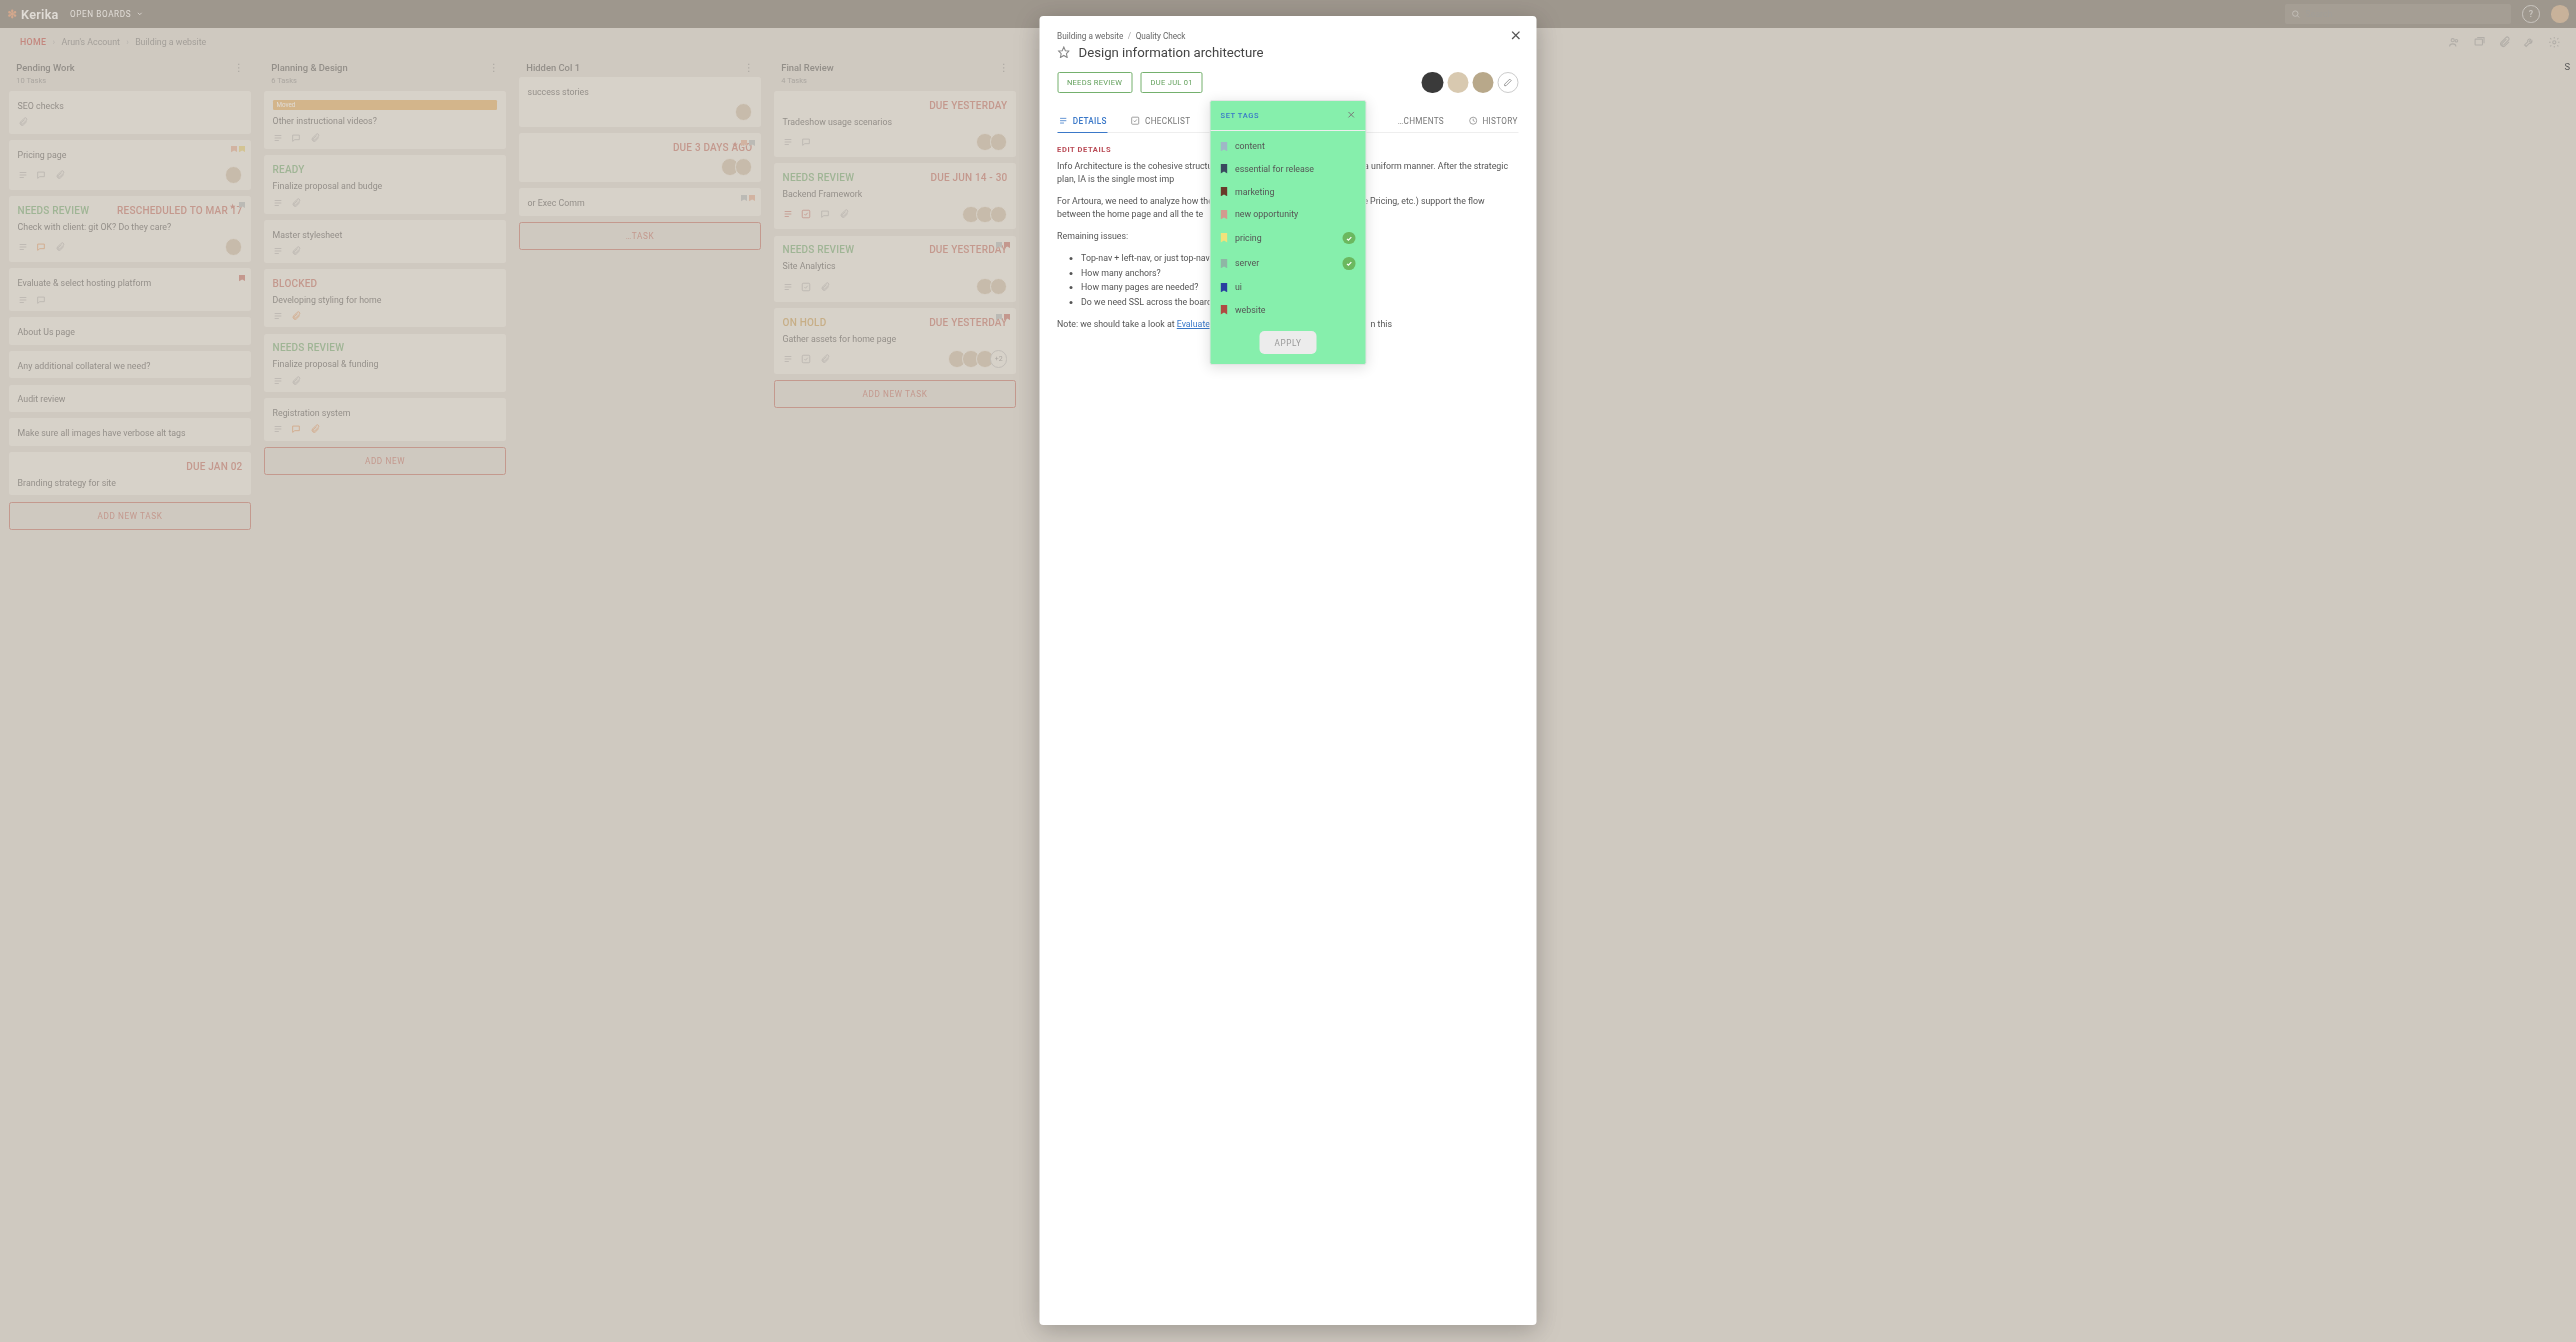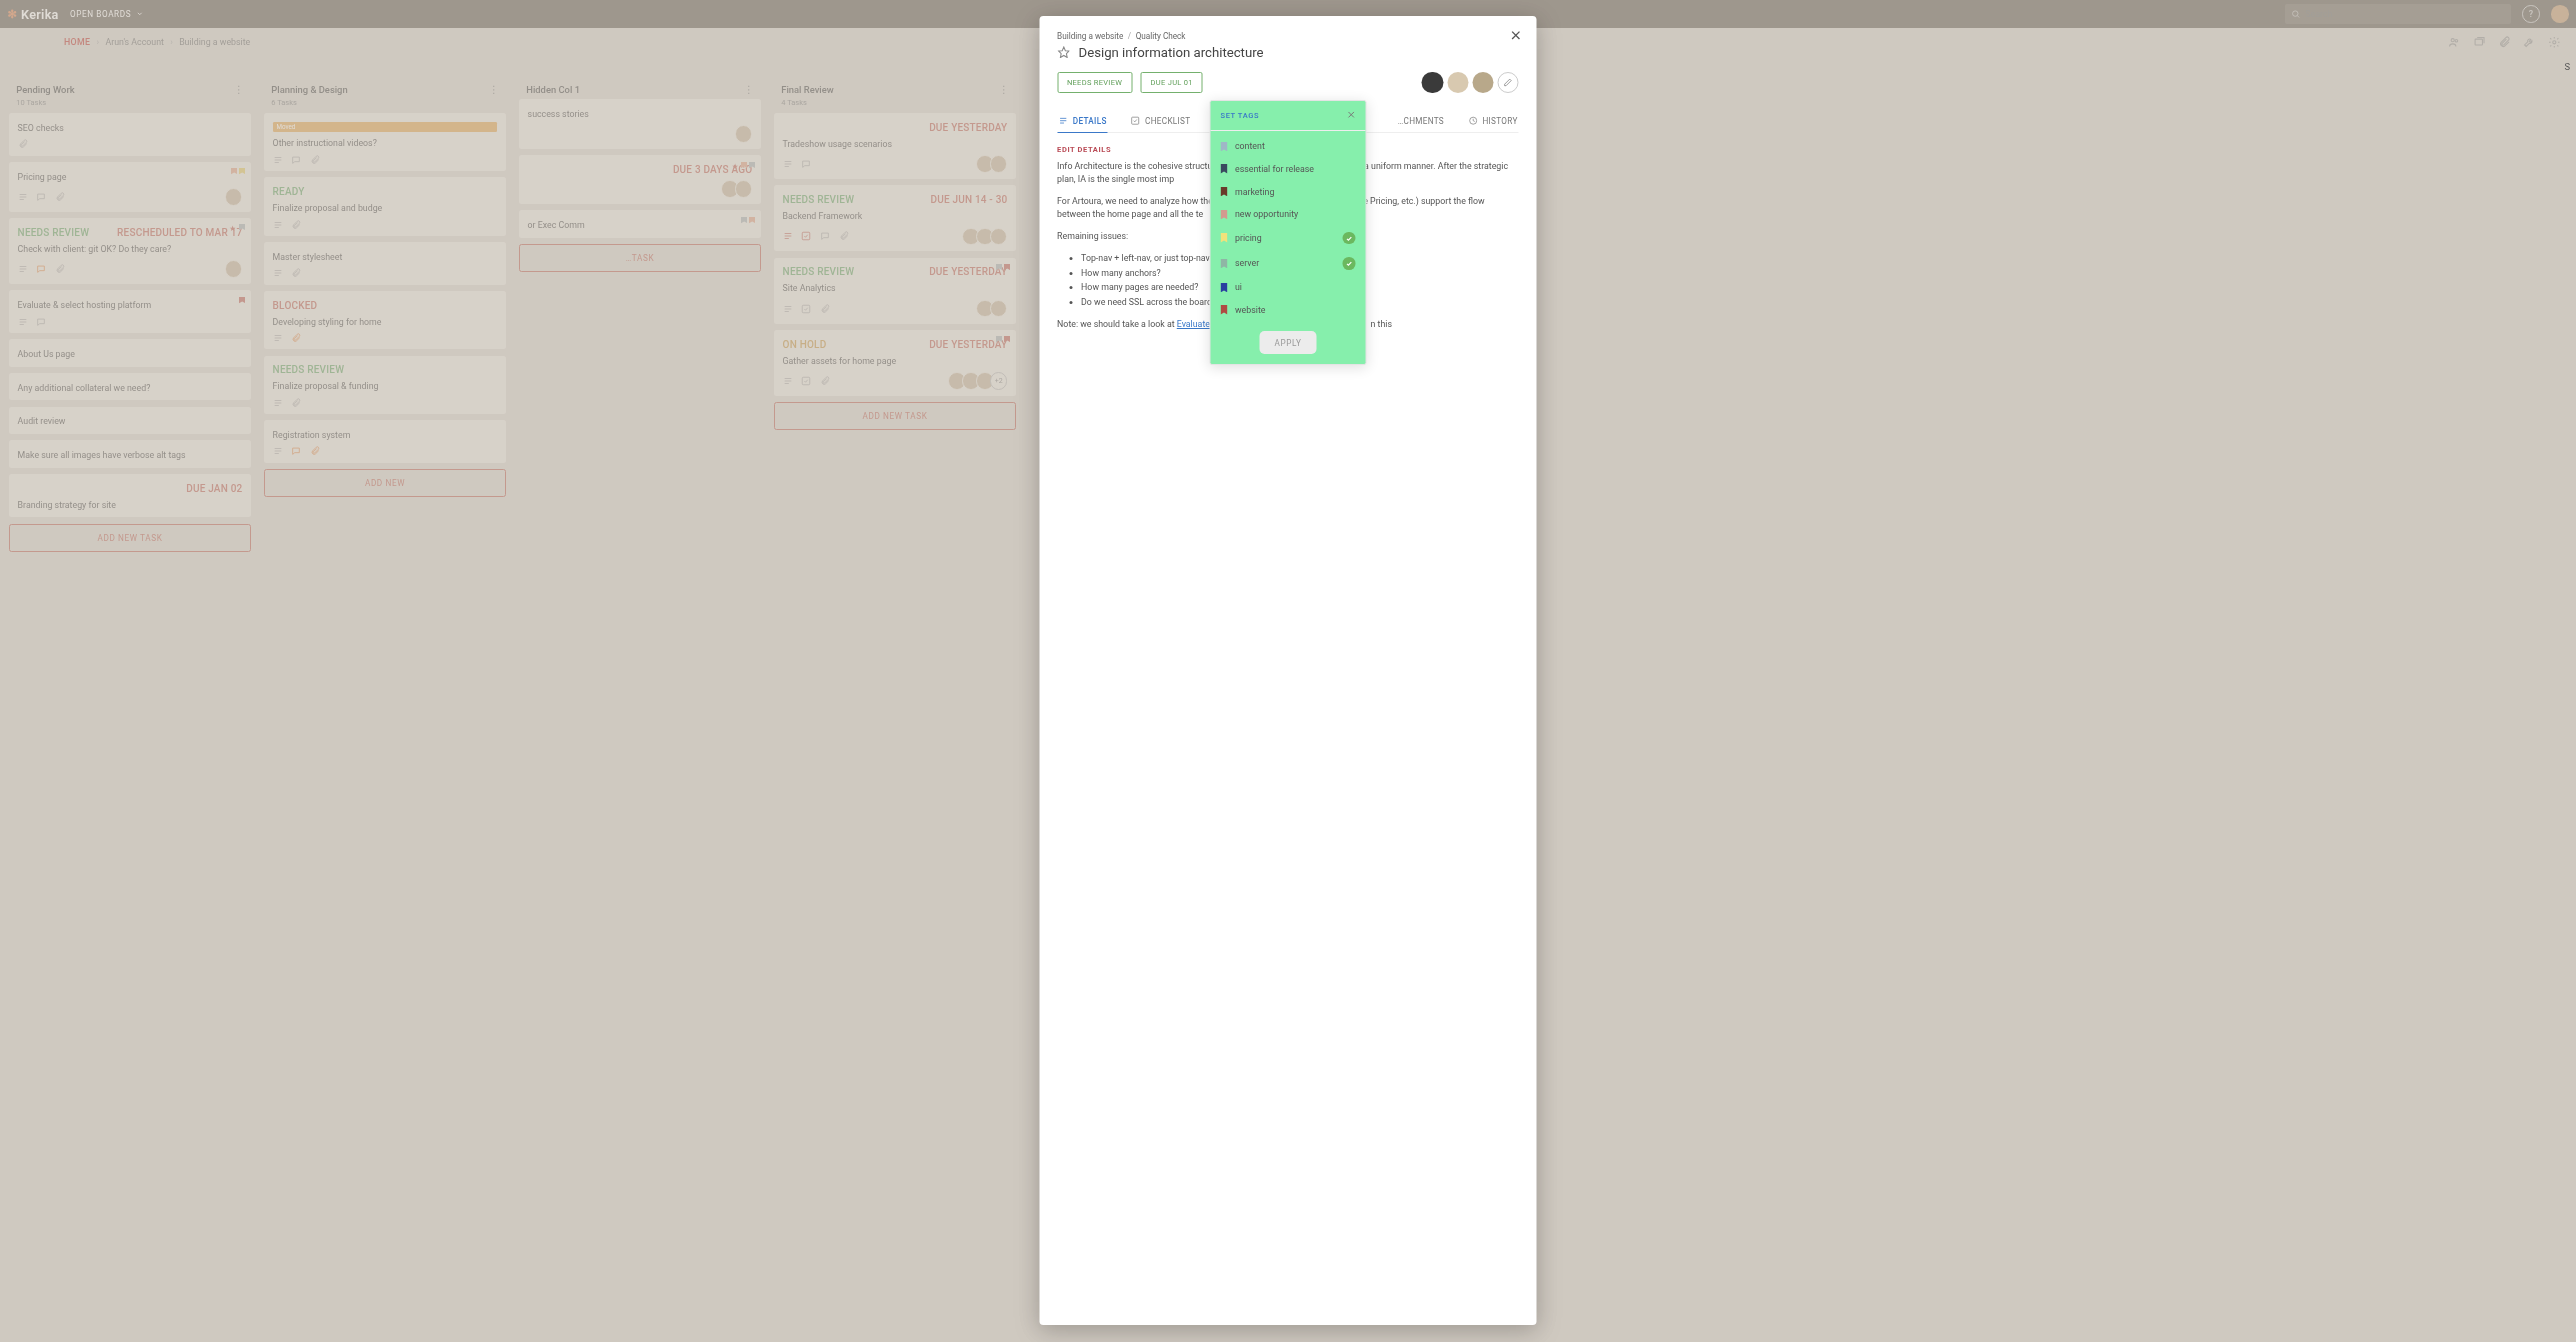--- a/index.html
+++ b/index.html
@@ -13,32 +13,32 @@
 .open-boards svg{opacity:.9}
 .spacer { flex: 1; }
 .search { background: #7d766e; height: 20px; border-radius: 1.9px; width: 226px; display:flex; align-items:center; padding:0 6.3px; gap:5px; color:#ddd;}
 .search input { background:transparent; border:none; outline:none; color:#eee; font-size:8.8px; width:100%;}
 .help-icon, .avatar-top { width:17.6px; height:17.6px; border-radius:50%; display:flex;align-items:center;justify-content:center; }
 .help-icon{border:1.3px solid #ccc; color:#ccc; font-size:8.8px; font-weight:600;}
 .avatar-top{background:#c9a37a;}
 
 
 .crumb-row { height: 28px; display:flex; align-items:center; padding:0 15px 0 20px; font-size:8.8px; color:#777; gap:6.3px;}
-.crumb-home { color:#c0443e; font-weight:500; letter-spacing:0.3px;margin-left:44px;}
+.crumb-home { color:#c0443e; font-weight:500; letter-spacing:0.3px;}
 .crumb-sep{color:#aaa;}
 .crumb-row .right-tools { margin-left:auto; display:flex; gap:12.6px; color:#999; }
 .right-tools svg{display:block}
 
 
 .scrim { position:fixed; inset:0; background:rgba(199,191,181,.55); pointer-events:none; }
 
 
 .board { display:flex; gap:10px; padding: 0 7.5px; height: calc(100vh - 55px); overflow:hidden; }
 .col { width: 245px; min-width:245px; display:flex; flex-direction:column; }
-.col-head { padding: 6.3px 8.8px 2.5px; display:flex; align-items:center;margin-top:22px;}
+.col-head { padding: 6.3px 8.8px 2.5px; display:flex; align-items:center;}
 .col-title { font-size:9.4px; font-weight:500; color:#555;}
 .col-sub { font-size:7.5px; color:#888; padding:0 8.8px 5px;}
 .col-menu { margin-left:auto; color:#888; cursor:pointer;}
 .col-body { display:flex; flex-direction:column; gap:6.3px; padding:1.3px 1.3px 7.5px; overflow-y:auto;}
 .card { background:#ece8e2; border-radius:2.5px; padding:8.8px 8.8px 6.3px; position:relative; display:flex; flex-direction:column; gap:5px;}
 .card-title { font-size:8.8px; color:#555; line-height:1.4;}
 .card-meta { display:flex; gap:8.8px; align-items:center; color:#aaa; }
 .card-meta svg{display:block}
 .card-meta .right{margin-left:auto;display:flex;gap:-2.5px;}
 .avatar-sm{width:17.6px;height:17.6px;border-radius:50%;background:#c8b79f;margin-left:-3.8px;border:1.3px solid #ece8e2;}

